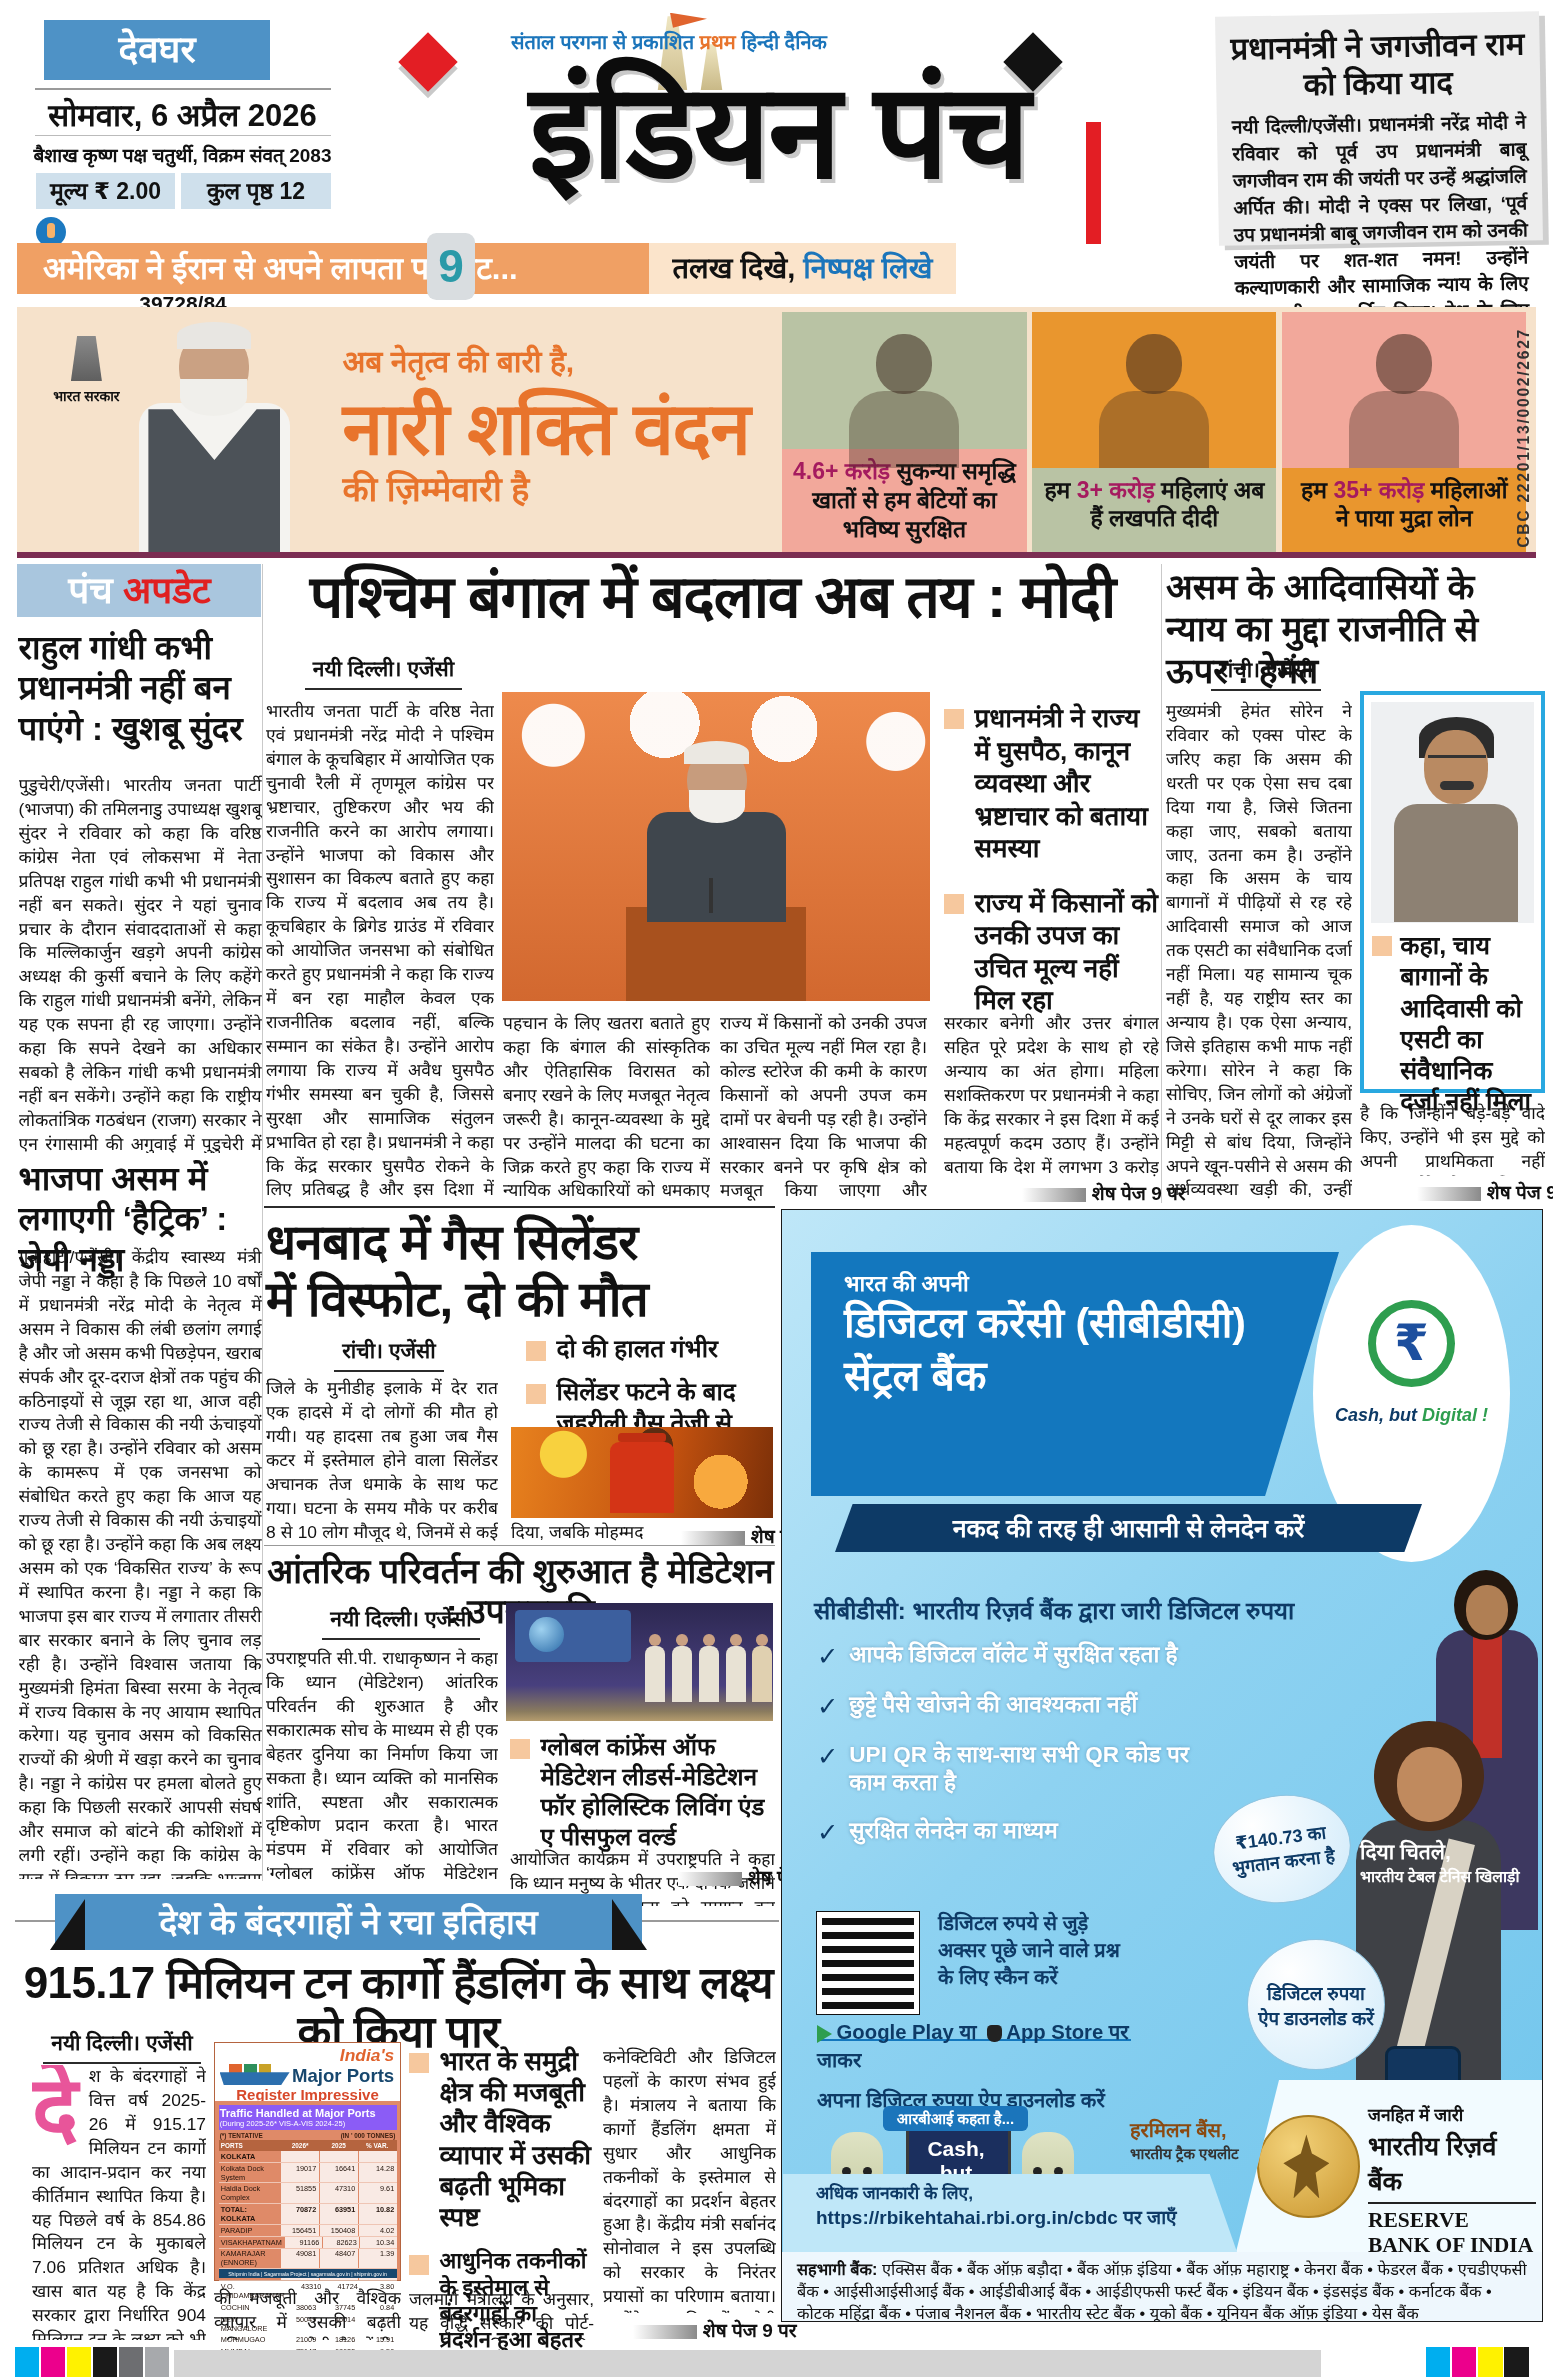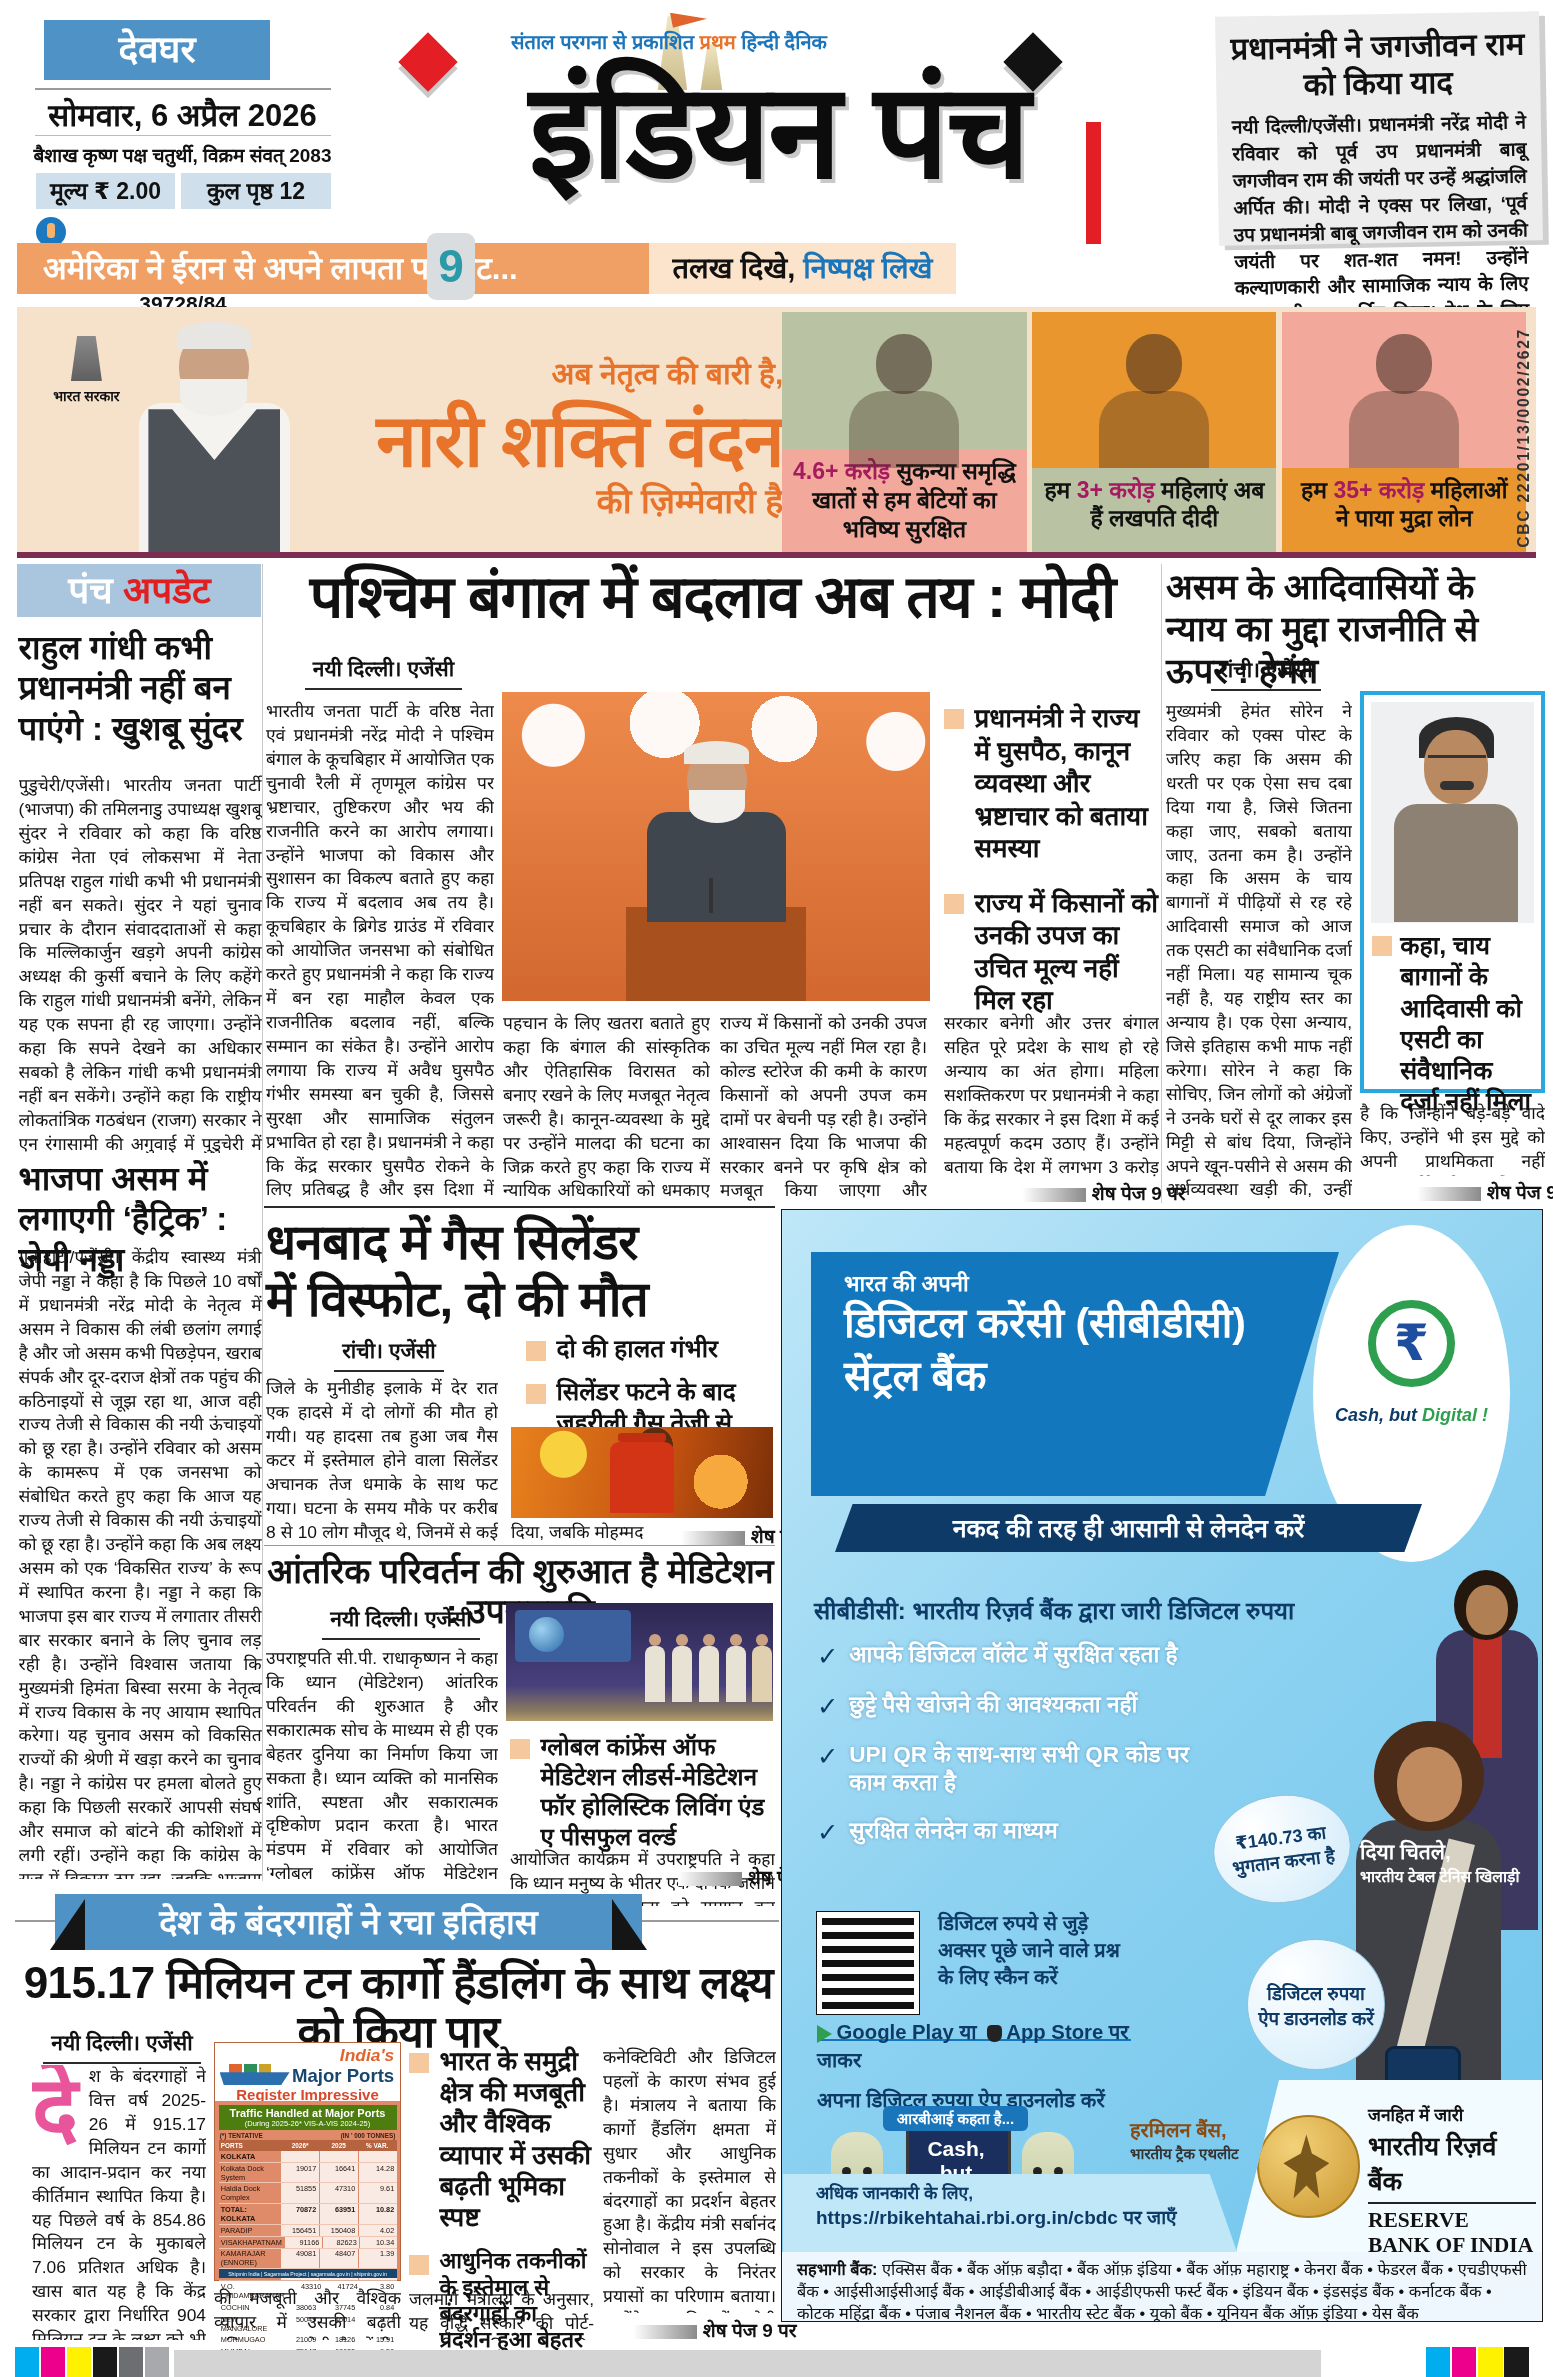--- a/index.html
+++ b/index.html
@@ -54,21 +54,21 @@
   .emblem .pillar{margin:0 auto;width:31px;height:45px;background:linear-gradient(#8a8a8a,#5f5f5f);
                   clip-path:polygon(20% 0,80% 0,100% 100%,0 100%);}
   .emblem .lbl{font-size:14px;font-weight:800;margin-top:4.6px;}
   .modi-fig{left:81px;top:9.3px;width:232px;height:242px;}
   .modi-fig .head{position:absolute;left:81px;top:14px;width:70px;height:75px;background:#caa183;border-radius:48%;}
   .modi-fig .hair{position:absolute;left:79px;top:5.8px;width:74px;height:27px;background:#e8e6e2;border-radius:50% 50% 0 0;}
   .modi-fig .beard{position:absolute;left:82px;top:63px;width:67px;height:37px;background:#f0efeb;border-radius:0 0 55% 55%;}
   .modi-fig .kurta{position:absolute;left:41px;top:87px;width:151px;height:154px;background:#f4f3f0;border-radius:23px 23px 0 0;}
   .modi-fig .vest{position:absolute;left:50px;top:93px;width:132px;height:149px;background:#4c5258;
                   clip-path:polygon(0 0,18% 0,50% 34%,82% 0,100% 0,100% 100%,0 100%);}
-  .gov-head{left:325px;top:12px;width:441px;text-align:right;color:#e8742c;}
+  .gov-head{left:325px;top:0;width:441px;text-align:left;color:#e8742c;}
   .gov-h1{position:absolute;left:0;top:33px;width:100%;font-size:30px;font-weight:900;}
   .gov-h2{position:absolute;left:0;top:69px;width:100%;font-size:73px;font-weight:900;letter-spacing:-1.2px;}
   .gov-h3{position:absolute;left:0;top:158px;width:100%;font-size:34px;font-weight:900;}
   .gov-cards{left:765px;top:4.6px;width:744px;height:240px;display:flex;gap:5.8px;}
   .gov-card{flex:1;display:flex;flex-direction:column;}
   .gov-card .photo{height:156px;position:relative;}
   .gov-card .photo .sil-head{position:absolute;left:50%;top:22px;transform:translateX(-50%);
         width:56px;height:60px;border-radius:48%;background:rgba(60,40,30,.55);}
   .gov-card .photo .sil-body{position:absolute;left:50%;top:79px;transform:translateX(-50%);
         width:110px;height:77px;border-radius:35px 35px 0 0;background:rgba(60,40,30,.35);}
@@ -154,21 +154,21 @@
   .infog .brand{position:relative;height:50px;background:#fff;}
   .infog .ship{position:absolute;left:4.6px;top:8.1px;width:70px;height:34px;}
   .infog .hull{position:absolute;left:0;bottom:0;width:70px;height:12.8px;background:#2c6fae;clip-path:polygon(0 0,100% 0,88% 100%,6% 100%);}
   .infog .box1{position:absolute;left:9.3px;bottom:11.6px;width:12.8px;height:9.3px;background:#e0642e;}
   .infog .box2{position:absolute;left:24.4px;bottom:11.6px;width:12.8px;height:9.3px;background:#2e8f5b;}
   .infog .box3{position:absolute;left:39px;bottom:11.6px;width:12.8px;height:9.3px;background:#c9a227;}
   .infog .b1{position:absolute;right:5.8px;top:2.3px;font-size:17.4px;font-weight:900;font-style:italic;color:#e0642e;}
   .infog .b2{position:absolute;right:5.8px;top:22px;font-size:18.6px;font-weight:900;color:#17476e;}
   .infog .b3{position:absolute;left:0;top:43px;width:100%;text-align:center;font-size:15px;font-weight:900;color:#d8482a;}
   .infog .tbl{position:absolute;left:0;top:58px;right:0;bottom:0;background:#df8a68;padding:3.5px;box-sizing:border-box;}
-  .infog .tbar{background:#4d7c0f;color:#fff;text-align:center;padding:2.3px 1.2px;}
+  .infog .tbar{background:#8b5cf6;color:#fff;text-align:left;padding:2.3px 1.2px;}
   .infog .tbar .tt{font-size:11px;font-weight:800;}
   .infog .tbar .ts{font-size:7.5px;}
   .infog .notes{display:flex;justify-content:space-between;font-size:6.4px;color:#3a1c0e;font-weight:700;padding:1.7px 1.2px;}
   .pt-hdr{display:flex;font-size:6.4px;font-weight:800;color:#fff;background:#b5643f;}
   .pt-hdr span{padding:1.7px 2.3px;}
   .pt-c1{flex:1.7;text-align:left;}
   .pt-c{flex:1;text-align:center;}
   .pt-row{display:flex;font-size:7.3px;border-bottom:0.6px solid rgba(255,255,255,.5);color:#23140c;}
   .pt-row span{padding:0.9px 2.3px;}
   .pt-row .pt-c{background:rgba(255,255,255,.82);margin-left:1.2px;text-align:right;}

